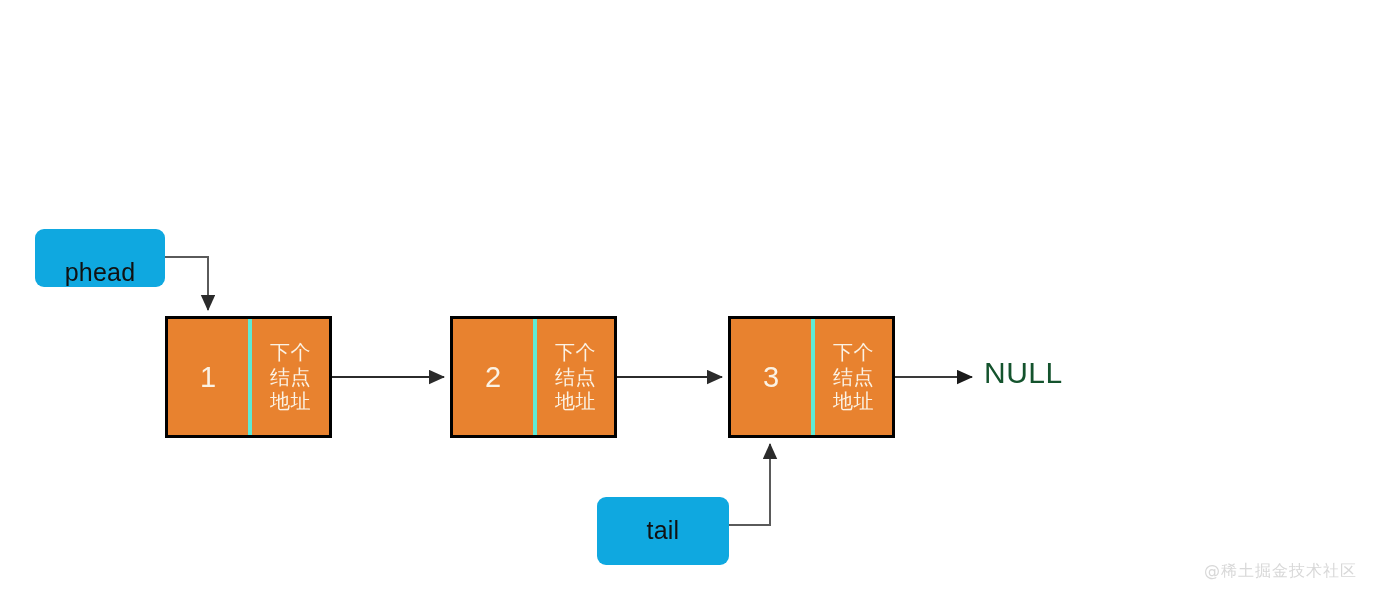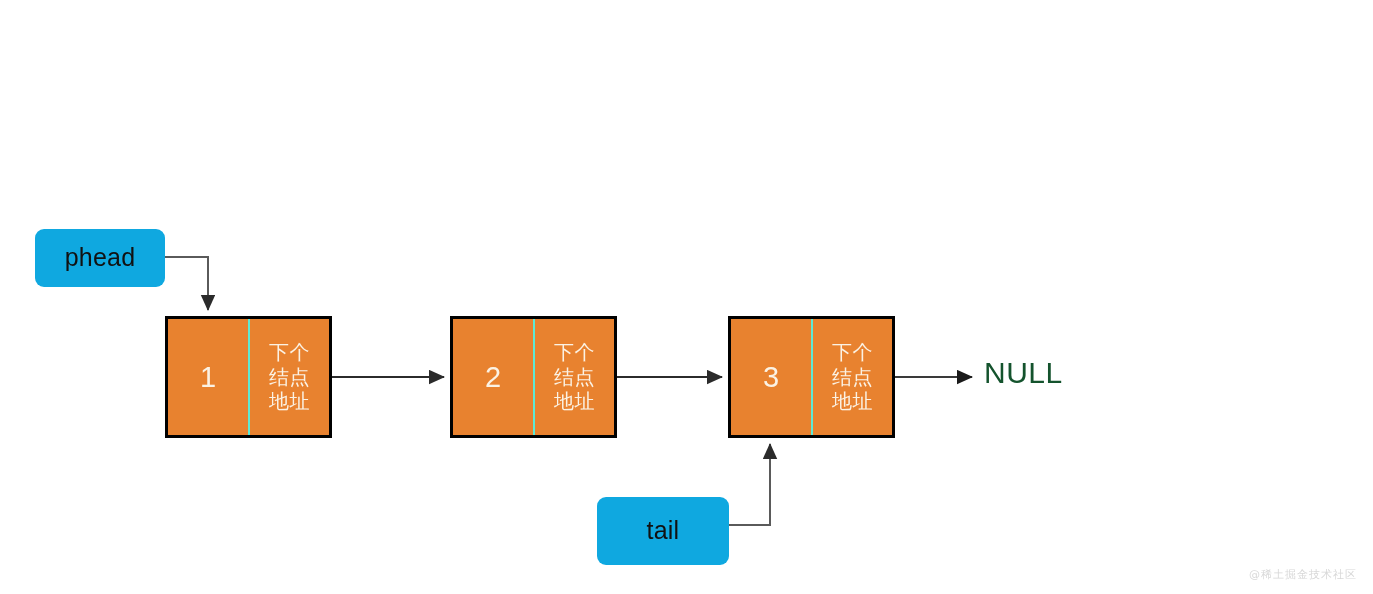--- a/index.html
+++ b/index.html
@@ -35,21 +35,21 @@
     font-size: 25px;
     line-height: 1;
     letter-spacing: 0.2px;
     box-sizing: border-box;
   }
   .ptr-box .ptr-label {
     display: block;
     padding-bottom: 2px;
   }
 
-  #ptr-phead { left: 35px;  top: 229px; width: 130px; height: 58px; }
+  #ptr-phead { left: 35px;  top: 229px; width: 130px; height: 58px; align-items: flex-end; }
   #ptr-tail  { left: 597px; top: 497px; width: 132px; height: 68px; }
 
   
   .node {
     position: absolute;
     box-sizing: border-box;
     border: 3px solid #000000;
     background: #E8822F;
     display: flex;
     align-items: stretch;
@@ -60,21 +60,21 @@
     justify-content: center;
     box-sizing: border-box;
     overflow: hidden;
   }
   .node .cell-value {
     color: #FBF2E4;
     font-size: 29px;
     line-height: 1;
   }
   .node .cell-next {
-    border-left: 2px solid #5eead4;
+    border-left: 4px solid #5eead4;
   }
   .node .cell-next .next-text {
     color: #FBF2E4;
     font-size: 20px;
     line-height: 1.22;
     text-align: center;
     letter-spacing: 0.5px;
     font-family: "DejaVu Sans", "Liberation Sans", sans-serif;
   }
 
@@ -100,21 +100,21 @@
     color: #14532d;
     letter-spacing: 0.5px;
     white-space: nowrap;
   }
 
   
   #watermark {
     position: absolute;
     right: 16px;
     bottom: 12px;
-    font-size: 11px;
+    font-size: 16px;
     color: #d8d8d8;
     letter-spacing: 1px;
     white-space: nowrap;
     font-family: "DejaVu Sans", "Liberation Sans", sans-serif;
   }
 </style>
 </head>
 <body>
 
 <div id="canvas">

